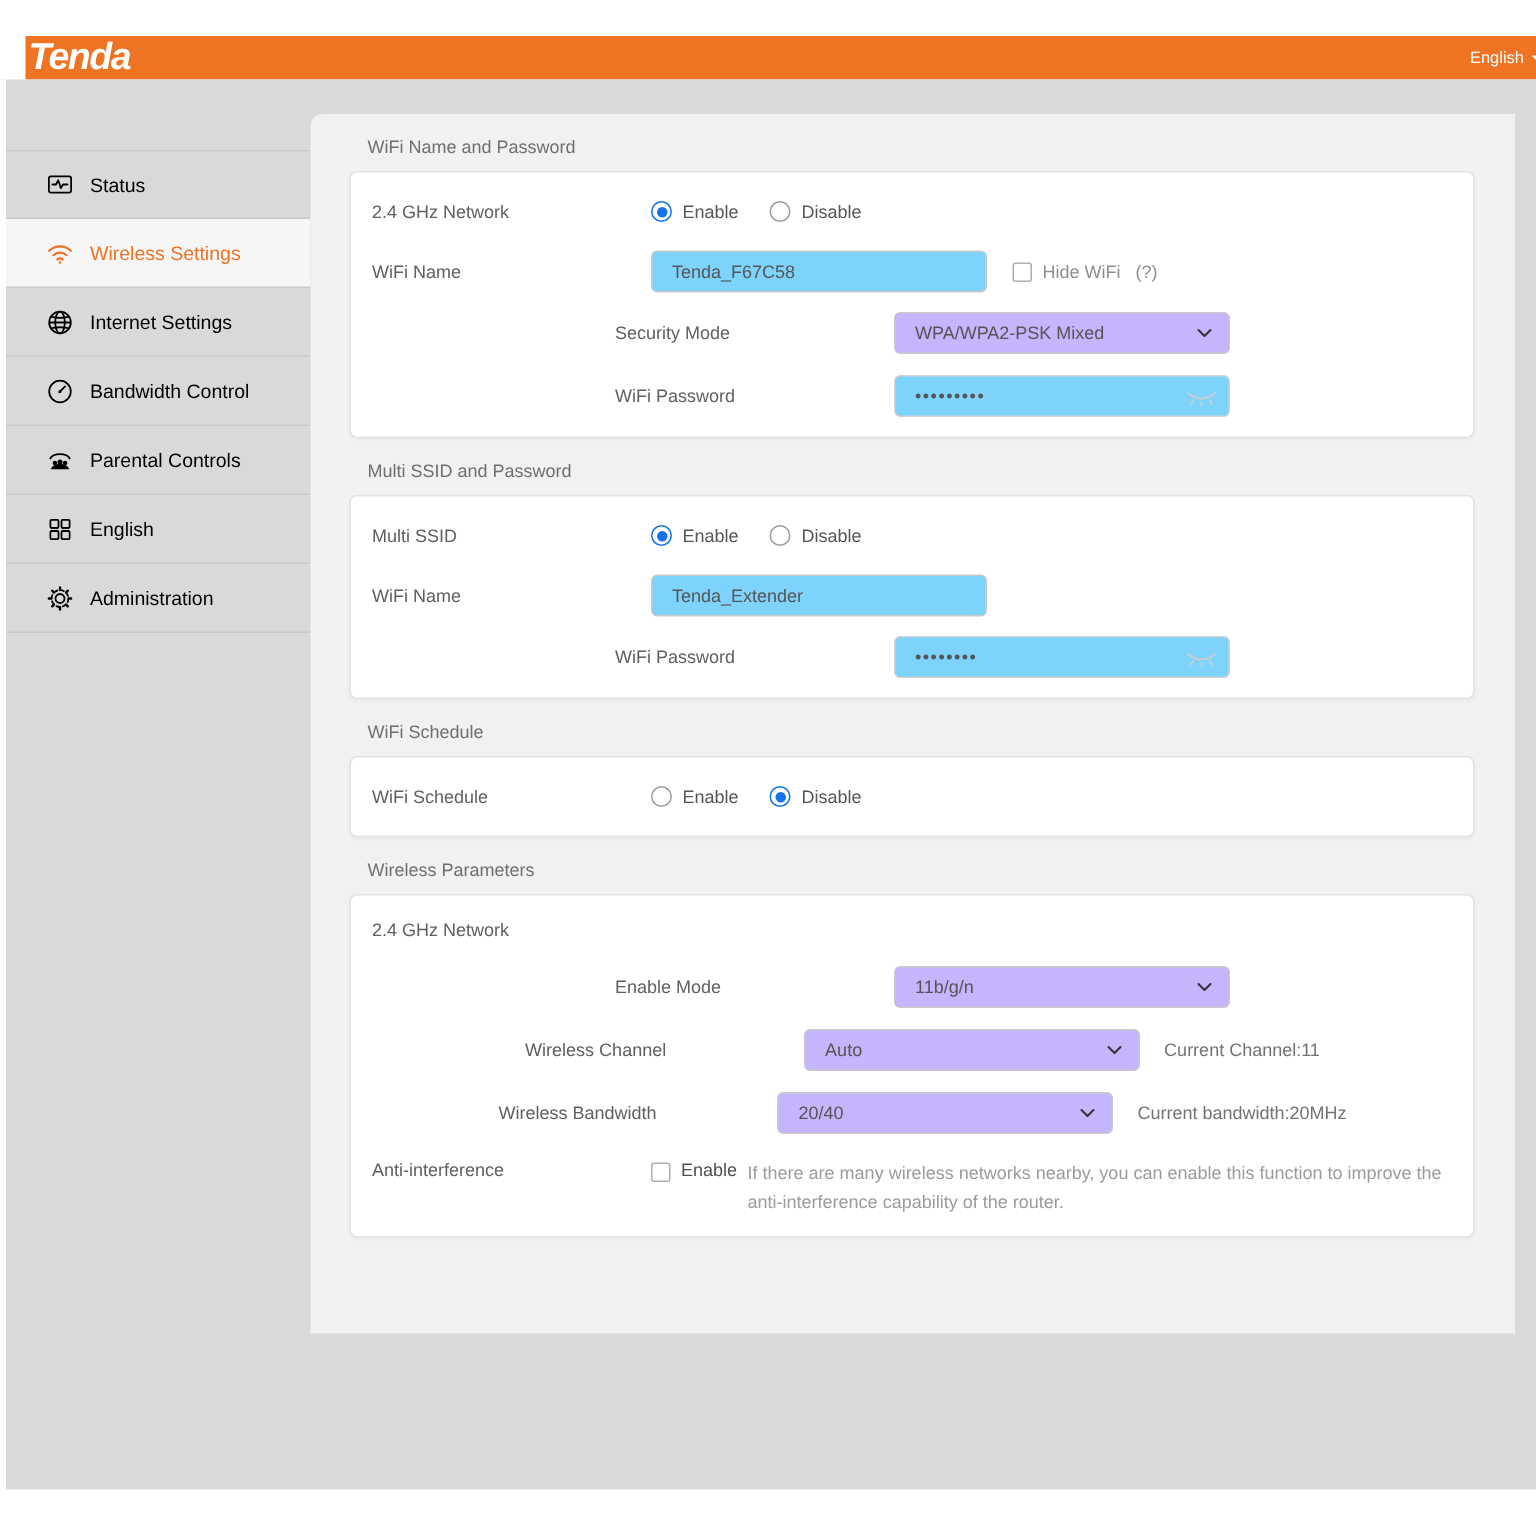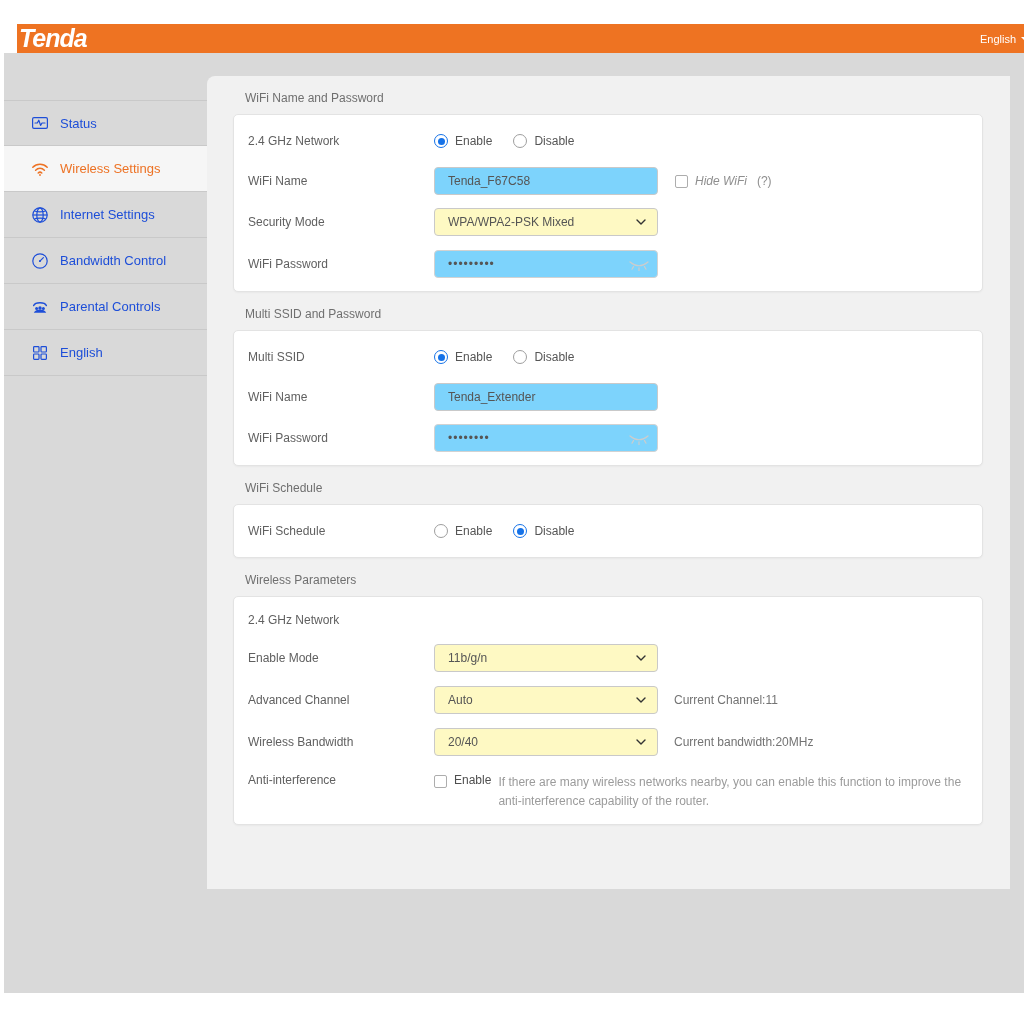--- a/index.html
+++ b/index.html
@@ -15,59 +15,59 @@
   .caret-down { width:0; height:0; border-left:4px solid transparent; border-right:4px solid transparent;
           border-top:4px solid #fff; }
 
   
   .app { position:absolute; left:0; top:53px; width:1024px; height:940px; background:#d9d9d9; }
   .left-strip { position:absolute; left:0; top:0; width:4px; height:940px; background:#fff; }
 
   
   .sidebar { position:absolute; left:4px; top:47px; width:203px; }
   .nav-item { height:46px; display:flex; align-items:center; gap:11px; padding-left:27px;
-              border-bottom:1px solid #c9c9c9; color:#1d4ed8; font-size:13px; cursor:pointer; }
+              border-bottom:1px solid #c9c9c9; color:#000000; font-size:13px; cursor:pointer; }
   .nav-item:first-child { border-top:1px solid #c9c9c9; }
   .nav-item.active { background:#f6f6f6; color:#ed7224; }
   .nav-icon { width:18px; height:18px; display:flex; align-items:center; justify-content:center; }
   .nav-icon svg { display:block; }
 
   
   .panel { position:absolute; left:207px; top:23px; width:803px; height:813px; background:#f1f1f1;
            border-top-left-radius:8px; overflow:hidden; }
   .section-title { margin-left:38px; padding:15px 0 9px; font-size:12px; color:#6f6f6f; }
   .card { margin-left:26px; width:750px; background:#fff; border:1px solid #e3e3e3; border-radius:5px;
           padding:6px 0; box-shadow:0 1px 2px rgba(0,0,0,0.04); }
   .row { display:flex; align-items:center; min-height:40px; padding-left:14px; font-size:12px; }
-  .row.tall { min-height:42px; }
+  .row.tall { min-height:42px;justify-content:center; }
   .label { width:186px; flex-shrink:0; color:#606060; }
   .subheading { color:#606060; }
 
   
   .radio { width:14px; height:14px; border-radius:50%; border:1px solid #9e9e9e; background:#fff;
            display:inline-flex; align-items:center; justify-content:center; flex-shrink:0; cursor:pointer; }
   .radio.checked { border-color:#1572e8; }
   .radio .dot { width:7px; height:7px; border-radius:50%; background:#1572e8; }
   .radio-label { margin:0 21px 0 7px; color:#555; }
   .radio-label.last { margin-right:0; }
 
   
   .text-input { width:224px; height:28px; border:1px solid #c9c9c9; border-radius:4px; background:#7dd3fc;
                 padding:0 13px; font-size:12px; color:#555; font-family:"Liberation Sans", sans-serif; outline:none; }
-  .selectbox { width:224px; height:28px; border:1px solid #c9c9c9; border-radius:4px; background:#fef9c3;
+  .selectbox { width:224px; height:28px; border:1px solid #c9c9c9; border-radius:4px; background:#c4b5fd;
                display:flex; align-items:center; justify-content:space-between; padding:0 11px 0 13px;
                color:#555; cursor:pointer; }
   .pw-wrap { position:relative; width:224px; }
   .pw-input { letter-spacing:1px; border-color:#d2d2d2; padding-right:34px; }
   .eye { position:absolute; right:8px; top:9px; cursor:pointer; }
 
   
   .checkbox { width:13px; height:13px; border:1px solid #adadad; border-radius:2px; background:#fff;
               flex-shrink:0; cursor:pointer; }
-  .cb-label { margin-left:7px; color:#8f8f8f;font-style:italic; }
+  .cb-label { margin-left:7px; color:#8f8f8f; }
   .help { margin-left:10px; color:#8f8f8f; cursor:pointer; }
 
   .hint { margin-left:16px; color:#737373; }
 
   
   .row.anti { align-items:flex-start; margin-top:10px; padding-bottom:8px; }
   .row.anti .checkbox { margin-top:2px; }
   .anti-label { margin:0 7px; color:#4f4f4f; }
   .anti-hint { width:474px; color:#9b9b9b; line-height:1.55; }
 </style>
@@ -145,20 +145,39 @@
       <div class="nav-item">
         <span class="nav-icon">
           <svg width="18" height="18" viewBox="0 0 18 18" fill="none" stroke="currentColor" stroke-width="1.2">
             <rect x="2.6" y="2.6" width="5.4" height="5.4" rx="0.8"></rect>
             <rect x="10" y="2.6" width="5.4" height="5.4" rx="0.8"></rect>
             <rect x="2.6" y="10" width="5.4" height="5.4" rx="0.8"></rect>
             <rect x="10" y="10" width="5.4" height="5.4" rx="0.8"></rect>
           </svg>
         </span>
         <span class="nav-label">English</span>
+      </div>
+      <div class="nav-item">
+        <span class="nav-icon">
+          <svg width="18" height="18" viewBox="0 0 18 18" fill="none" stroke="currentColor" stroke-linecap="round">
+            <circle cx="9" cy="9" r="3" stroke-width="1.2"></circle>
+            <circle cx="9" cy="9" r="5.6" stroke-width="1.2" stroke-dasharray="2.4 2"></circle>
+            <g stroke-width="1.6">
+              <line x1="9" y1="1.6" x2="9" y2="3.2"></line>
+                <line x1="9" y1="14.8" x2="9" y2="16.4"></line>
+              <line x1="1.6" y1="9" x2="3.2" y2="9"></line>
+                <line x1="14.8" y1="9" x2="16.4" y2="9"></line>
+              <line x1="3.8" y1="3.8" x2="4.9" y2="4.9"></line>
+                <line x1="13.1" y1="13.1" x2="14.2" y2="14.2"></line>
+              <line x1="3.8" y1="14.2" x2="4.9" y2="13.1"></line>
+                <line x1="13.1" y1="4.9" x2="14.2" y2="3.8"></line>
+            </g>
+          </svg>
+        </span>
+        <span class="nav-label">Administration</span>
       </div>
     </nav>
 
     <main class="panel">
 
       <div class="section-title">WiFi Name and Password</div>
       <div class="card">
         <div class="row">
           <span class="label">2.4 GHz Network</span>
           <span class="radio checked">
@@ -252,21 +271,21 @@
         <div class="row tall">
           <span class="label">Enable Mode</span>
           <div class="selectbox">
             <span>11b/g/n</span>
             <svg width="10" height="6" viewBox="0 0 10 6" fill="none" stroke="#333" stroke-width="1.4" stroke-linecap="round" stroke-linejoin="round">
                 <polyline points="1,1 5,5 9,1"></polyline>
               </svg>
           </div>
         </div>
         <div class="row tall">
-          <span class="label">Advanced Channel</span>
+          <span class="label">Wireless Channel</span>
           <div class="selectbox">
             <span>Auto</span>
             <svg width="10" height="6" viewBox="0 0 10 6" fill="none" stroke="#333" stroke-width="1.4" stroke-linecap="round" stroke-linejoin="round">
                 <polyline points="1,1 5,5 9,1"></polyline>
               </svg>
           </div>
           <span class="hint">Current Channel:11</span>
         </div>
         <div class="row tall">
           <span class="label">Wireless Bandwidth</span>

